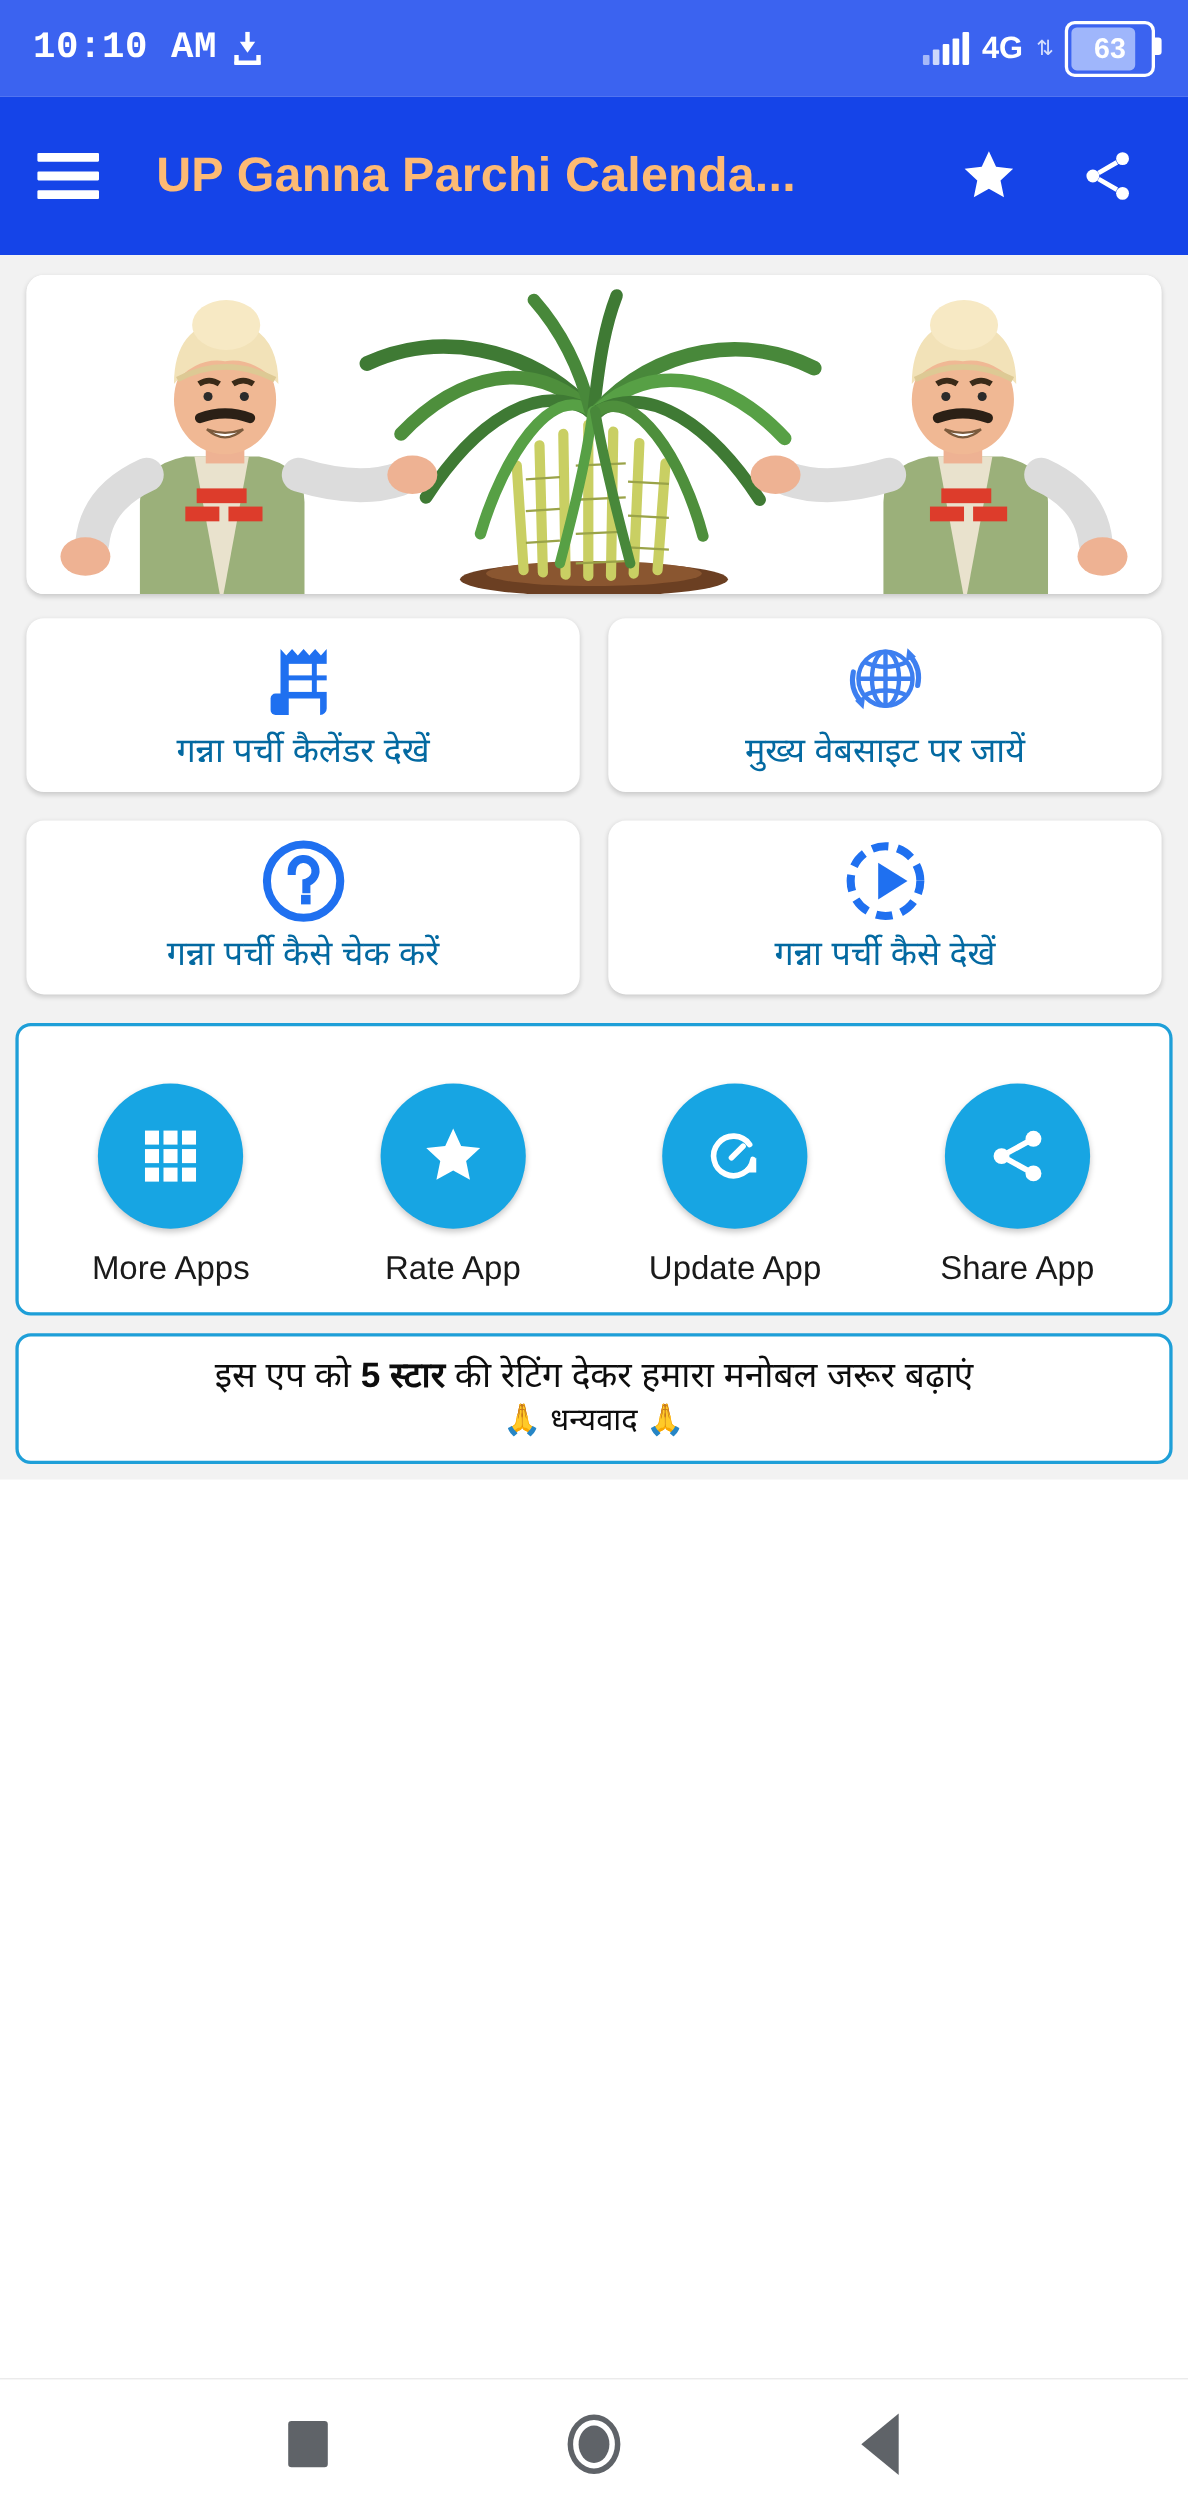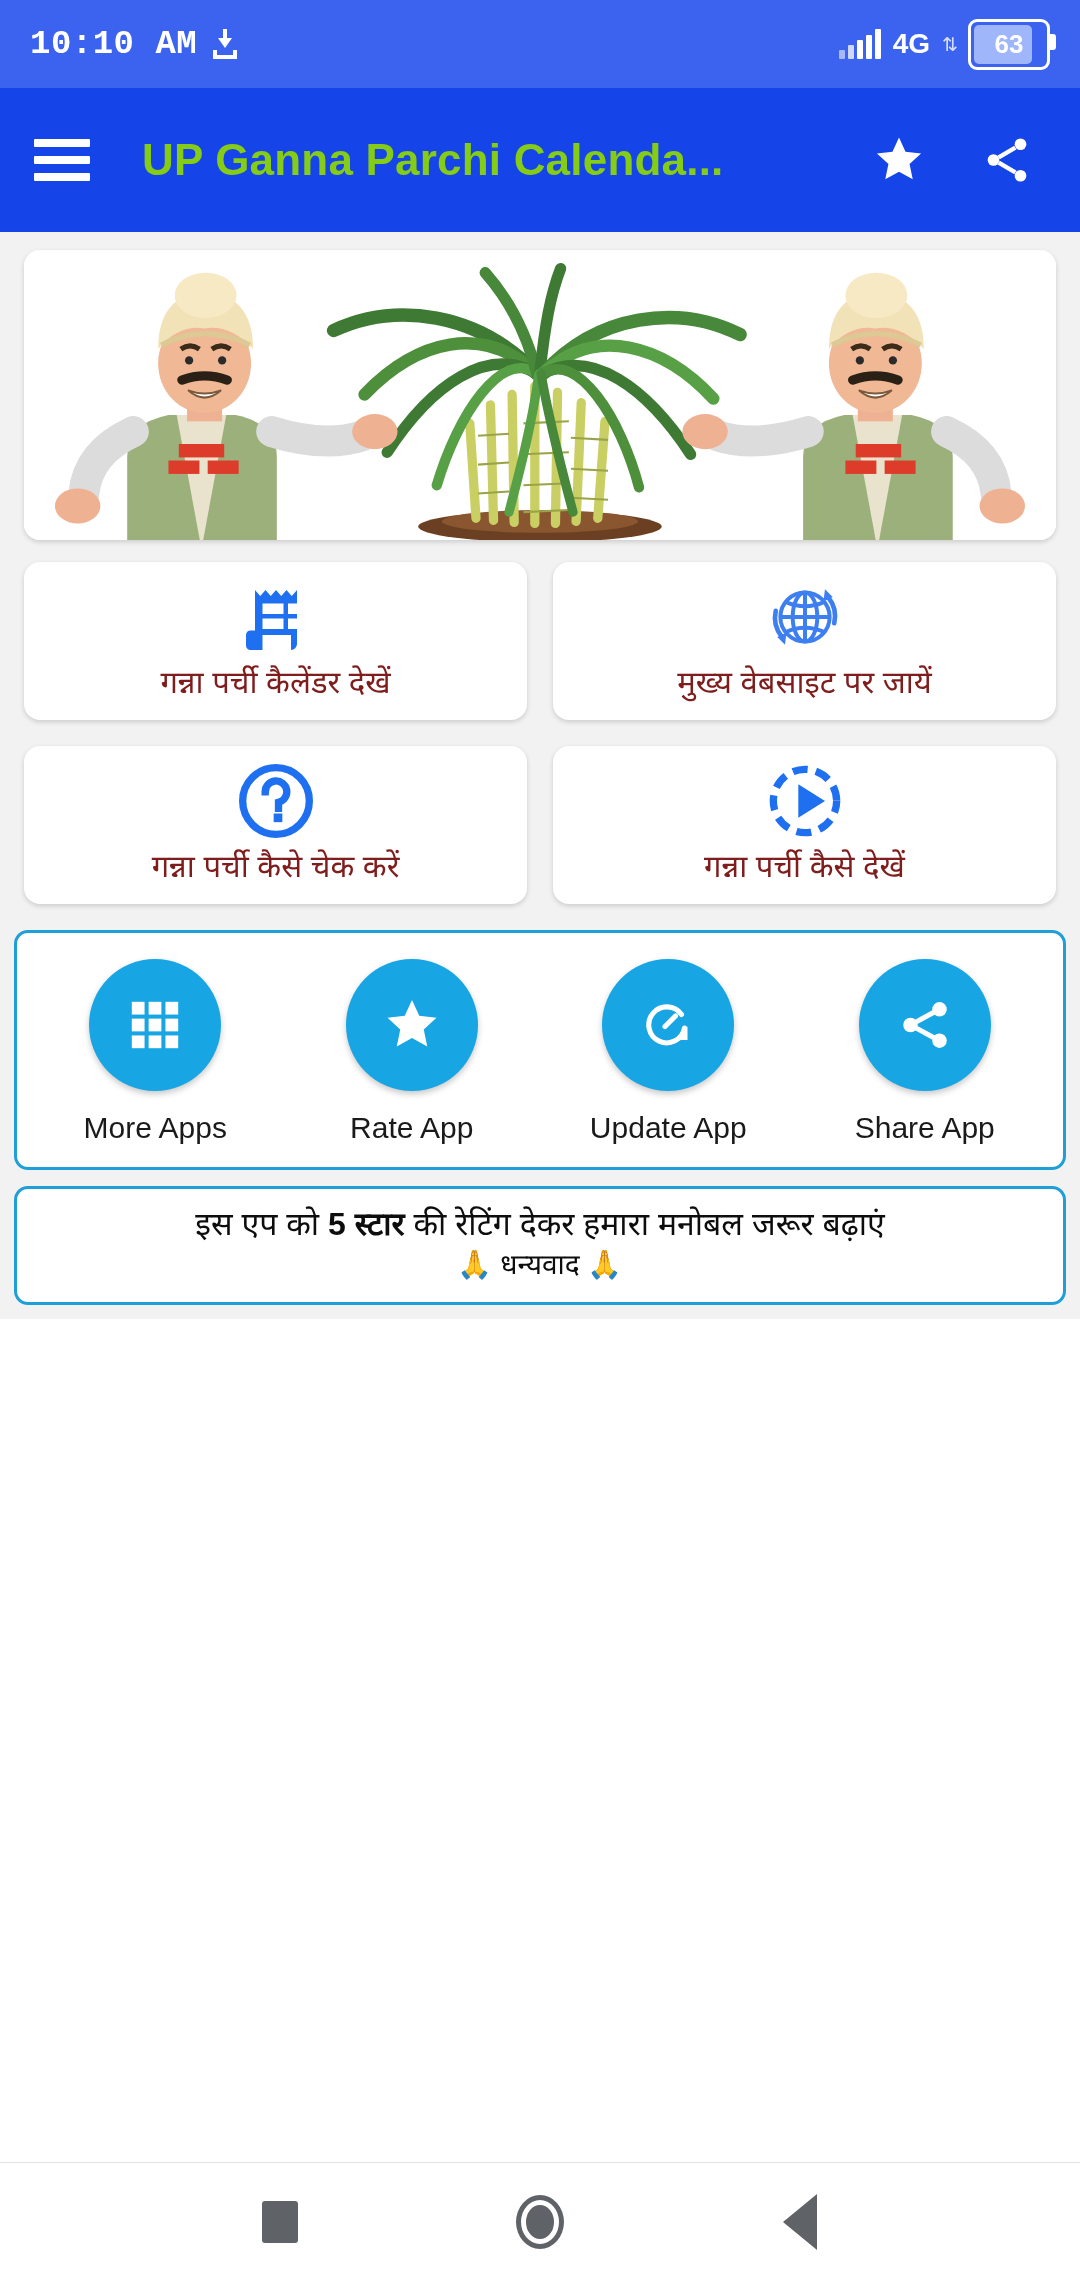--- a/index.html
+++ b/index.html
@@ -45,21 +45,21 @@
   .battery .lvl { position:relative; font-size:26px; font-weight:bold; color:#ffffff; }
 
   
   .app-bar {
     height:144px; flex:0 0 144px; background:#1544e8;
     display:flex; align-items:center; padding:0 34px; gap:30px;
   }
   .hamburger { width:56px; height:42px; display:flex; flex-direction:column; justify-content:space-between; cursor:pointer; }
   .hamburger span { display:block; height:8px; background:#ffffff; border-radius:1px; }
   .app-title {
-    flex:1; color:#84cc16; font-size:44px; font-weight:bold; letter-spacing:.2px;
+    flex:1; color:#fdba74; font-size:44px; font-weight:bold; letter-spacing:.2px;
     white-space:nowrap; overflow:hidden; text-overflow:ellipsis; padding-left:22px;
   }
   .bar-icon { width:78px; height:78px; display:flex; align-items:center; justify-content:center; cursor:pointer; }
   .bar-icon svg { display:block; }
 
   
   .content { flex:1 1 auto; background:#ffffff; padding:0; position:relative; }
   .tile-bg { background:#f2f2f2; padding:18px 0 14px 0; }
 
   .hero-card {
@@ -68,26 +68,26 @@
   }
   .hero-art { position:absolute; inset:0; }
 
   .grid { display:grid; grid-template-columns:1fr 1fr; gap:26px; padding:22px 24px 0 24px; }
   .menu-card {
     background:#ffffff; border-radius:16px; box-shadow:0 2px 5px rgba(0,0,0,.16);
     height:158px; display:flex; flex-direction:column; align-items:center; justify-content:center;
     gap:10px; cursor:pointer; padding-bottom:4px;
   }
   .menu-icon { height:78px; display:flex; align-items:center; justify-content:center; }
-  .menu-label { font-size:31px; color:#7f1d1d; text-align:center; line-height:1.1; }
+  .menu-label { font-size:31px; color:#0369a1; text-align:center; line-height:1.1; }
 
   
   .action-card {
     margin:26px 14px 0 14px; background:#ffffff; border:3px solid #1e9fd8; border-radius:14px;
-    display:flex; justify-content:space-around; align-items:flex-end; padding:26px 10px 22px 10px;
+    display:flex; justify-content:space-around; align-items:flex-end; padding:52px 10px 22px 10px;
   }
   .action-item { display:flex; flex-direction:column; align-items:center; gap:20px; cursor:pointer; width:200px; }
   .action-circle {
     width:132px; height:132px; border-radius:50%; background:#17a5e3;
     display:flex; align-items:center; justify-content:center; box-shadow:0 3px 6px rgba(0,0,0,.22);
   }
   .action-label { font-size:30px; color:#1a1a1a; }
 
   .notice {
     margin:16px 14px 0 14px; border:3px solid #1e9fd8; border-radius:14px; background:#ffffff;

